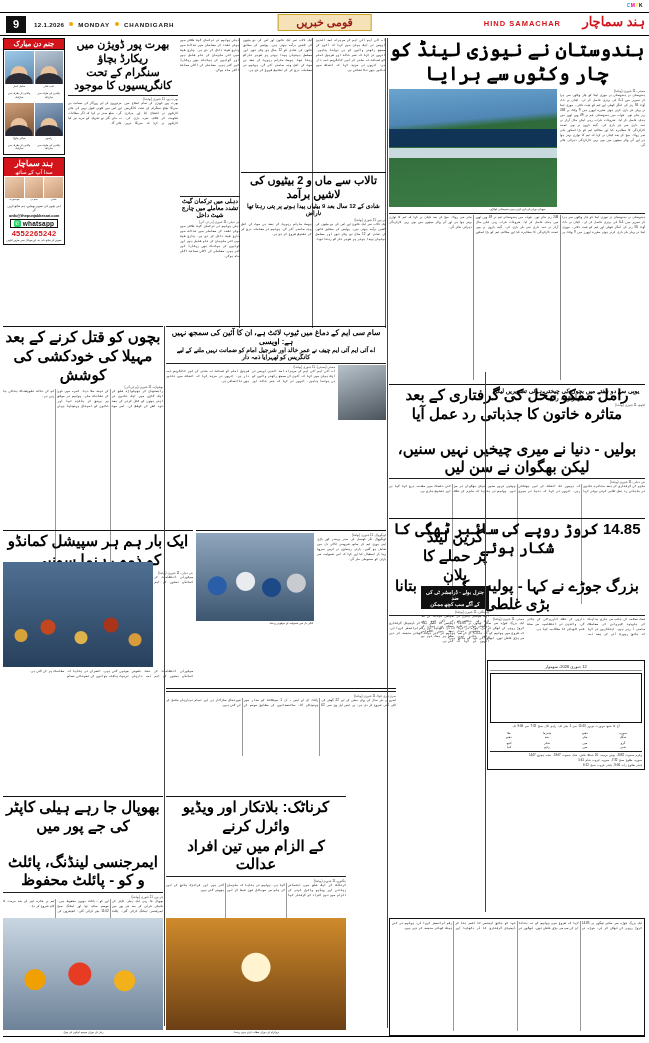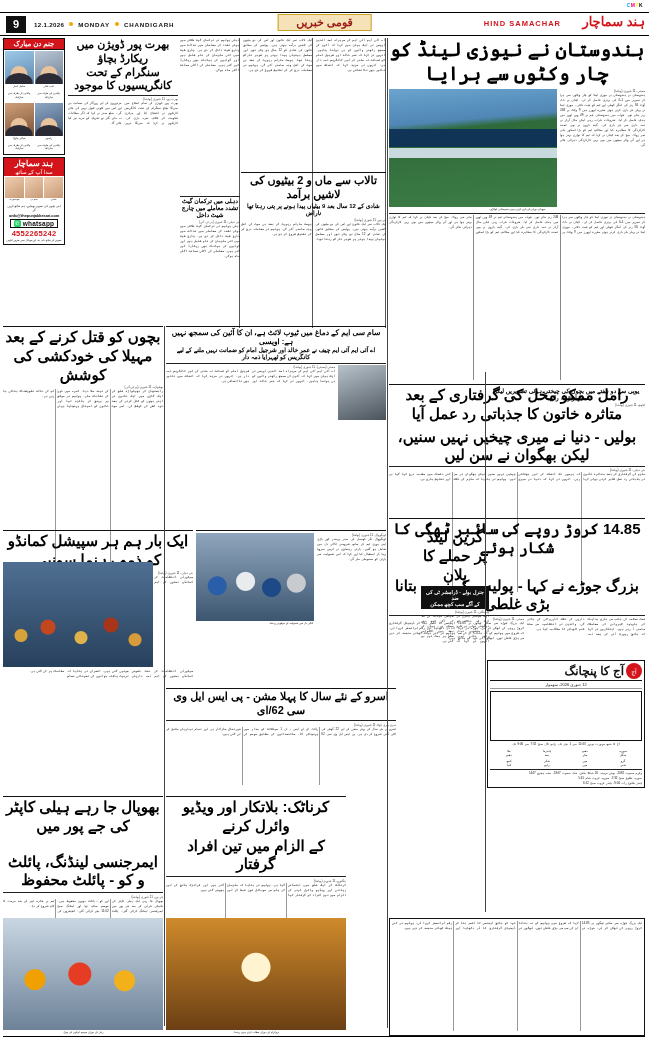--- a/index.html
+++ b/index.html
@@ -253,21 +253,21 @@
         <div class="byline">ممبئی (ممبئی)، 11 جنوری (بھاشا)</div>
         <div class="txt jt" style="height:150px;column-count:2;column-gap:3px;">اے آئی ایم آئی ایم کے سربراہ اسد الدین اویسی نے ایک بیان میں کہا کہ آئین کی سمجھ رکھنے والوں کو ہی بولنا چاہیے۔ انہوں نے کہا کہ عمر خالد اور شرجیل امام کو ضمانت نہ ملنے کے لیے کانگریس ذمہ دار ہے۔ انہوں نے مزید کہا کہ انصاف میں تاخیر بھی ناانصافی ہے۔</div>
       </div>
       <div class="photo" style="width:48px;height:55px;background:linear-gradient(160deg,#b9c3cc,#4a535c);"></div>
     </div>
   </div>
 
   <div class="col" style="left:389px;top:384px;width:256px;">
     <div class="rule2" style="margin-bottom:1px;"></div>
     <div class="hl hl3">رامل ممکو مخل کی گرفتاری کے بعد متاثرہ خاتون کا جذباتی رد عمل آیا</div>
-    <div class="hl hl3" style="margin-top:4px;">بولیں - دنیا نے میری چیخیں نہیں سنیں، لیکن بھگوان نے سن لیں</div>
+    <div class="hl hl3" style="margin-top:16px;">بولیں - دنیا نے میری چیخیں نہیں سنیں، لیکن بھگوان نے سن لیں</div>
     <div class="rule" style="margin:1px 0;"></div>
     <div class="byline">نئی دہلی، 11 جنوری (بھاشا)</div>
     <div class="txt jt" style="height:120px;column-count:4;column-gap:3px;column-rule:.5px solid #999;">ملزم کی گرفتاری کے بعد متاثرہ خاتون نے جذباتی رد عمل ظاہر کرتے ہوئے کہا کہ برسوں تک انصاف کے لیے بھٹکتی رہی۔ انہوں نے کہا کہ دنیا نے میری چیخیں نہیں سنیں لیکن بھگوان نے سن لیں۔ پولیس نے بتایا کہ ملزم کے خلاف کئی دفعات میں مقدمہ درج کیا گیا ہے اور تفتیش جاری ہے۔</div>
   </div>
 
   <div class="col" style="left:389px;top:518px;width:256px;">
     <div class="rule2" style="margin-bottom:1px;"></div>
     <div class="hl hl3">14.85 کروڑ روپے کی سائبر ٹھگی کا شکار ہوئے</div>
     <div class="hl hl3" style="margin-top:19px;">بزرگ جوڑے نے کہا - پولیس کو نہیں بتانا بڑی غلطی</div>
     <div class="rule" style="margin:1px 0;"></div>
@@ -276,24 +276,20 @@
         <div class="byline">ممبئی، 11 جنوری (بھاشا)</div>
         <div class="txt jt" style="height:120px;column-count:2;column-gap:3px;">ایک بزرگ جوڑے سے سائبر ٹھگوں نے 14.85 کروڑ روپے کی ٹھگی کر لی۔ جوڑے نے کہا کہ شروع میں پولیس کو نہ بتانا ان کی سب سے بڑی غلطی تھی۔ ٹھگوں نے خود کو جانچ ایجنسی کا افسر بتا کر ڈیجیٹل گرفتاری کا ڈر دکھایا اور رقم ٹرانسفر کروا لی۔ پولیس نے کئی بینک کھاتے منجمد کر دیے ہیں۔</div>
       </div>
       <div style="width:118px;">
         <div class="txt jt" style="height:126px;column-count:2;column-gap:3px;">صحت محکمہ کی جانب سے جاری ہدایات کے باوجود لاپرواہی کے معاملات سامنے آ رہے ہیں۔ اہلکاروں نے کہا کہ جانچ رپورٹ آنے کے بعد ذمہ داروں کے خلاف کارروائی کی جائے گی۔ والدین نے انتظامیہ سے سخت قدم اٹھانے کا مطالبہ کیا ہے۔</div>
       </div>
     </div>
   </div>
 
   <div class="col" style="left:487px;top:660px;width:158px;border:.8px solid #111;padding:2px;">
-    <div class="pan-head">
-      <div class="pan-title">آج کا پنچانگ</div>
-      <div class="pan-logo">آج</div>
-    </div>
     <div class="pan-date">12 جنوری 2026، سوموار</div>
     <div style="display:flex;gap:3px;margin-top:2px;">
       <div class="kundli" style="flex:1;"></div>
     </div>
     <div class="txt" style="font-size:3px;text-align:center;padding:1px 0;">آج کا شبھ مہورت دوپہر 12:43 سے 1 بجے تک، راہو کال صبح 7:32 سے 9:06 تک</div>
     <div class="pan-grid">
       <span>سوریہ</span>
       <span>دھنو</span>
       <span>چندرما</span>
       <span>ملا</span>
@@ -352,30 +348,29 @@
     <div class="boxhl" style="margin-top:2px;background:#111;color:#fff;">
       <div class="l1">جنرل بولے - ڈرامشر ٹی کی ضد</div>
       <div class="l2">کے آگے سب کچھ ممکن</div>
     </div>
     <div class="byline" style="margin-top:1px;">واشنگٹن، 11 جنوری (بھاشا)</div>
     <div class="txt jt" style="height:100px;column-count:2;column-gap:3px;">ایک سینئر جنرل نے کہا کہ حالات کو دیکھتے ہوئے ہر طرح کے منصوبے تیار رکھے جاتے ہیں۔ انہوں نے کہا کہ سیاسی قیادت کی ضد کے آگے کچھ بھی ممکن ہے۔ بیان کے بعد بین الاقوامی سطح پر بحث تیز ہو گئی ہے۔</div>
   </div>
 
   <div class="col" style="left:166px;top:688px;width:230px;">
     <div class="rule2" style="margin-bottom:1px;"></div>
-    <div class="hl hl2">اسرو کے نئے سال کا پہلا مشن - پی ایس ایل وی سی 62/ای</div>
     <div class="rule" style="margin:2px 0;"></div>
     <div class="byline">سری ہری کوٹا، 11 جنوری (بھاشا)</div>
     <div class="txt jt" style="height:58px;column-count:3;column-gap:3px;column-rule:.5px solid #999;">اسرو نے نئے سال کے پہلے مشن کے لیے 22 گھنٹے کی الٹی گنتی شروع کر دی ہے۔ پی ایس ایل وی سی 62 راکٹ ای او ایس - ان 1 سیٹلائٹ کو مدار میں پہنچائے گا۔ سائنسدانوں کے مطابق موسم کی صورتحال سازگار ہے اور تمام تیاریاں مکمل کر لی گئی ہیں۔</div>
   </div>
 
   <div class="col" style="left:166px;top:796px;width:180px;">
     <div class="rule2" style="margin-bottom:1px;"></div>
     <div class="hl hl3">کرناٹک: بلاتکار اور ویڈیو وائرل کرنے</div>
-    <div class="hl hl3" style="margin-top:1px;">کے الزام میں تین افراد گرفتار</div>
+    <div class="hl hl3" style="margin-top:1px;">کے الزام میں تین افراد عدالت</div>
     <div class="rule" style="margin:2px 0;"></div>
     <div class="byline">بنگلورو، 11 جنوری (بھاشا)</div>
     <div class="txt jt" style="height:80px;column-count:3;column-gap:3px;column-rule:.5px solid #999;">کرناٹک کے ایک ضلع میں اجتماعی زیادتی اور ویڈیو وائرل کرنے کے الزام میں تین افراد کو گرفتار کیا گیا ہے۔ پولیس نے بتایا کہ ملزمان کے پاس سے موبائل فون ضبط کر لیے گئے ہیں اور فرانزک جانچ کے لیے بھیجے گئے ہیں۔</div>
   </div>
 
   <div class="col" style="left:3px;top:796px;width:160px;">
     <div class="rule2" style="margin-bottom:1px;"></div>
     <div class="hl hl3">بھوپال جا رہے ہیلی کاپٹر کی جے پور میں</div>
     <div class="hl hl3" style="margin-top:17px;">ایمرجنسی لینڈنگ، پائلٹ و کو - پائلٹ محفوظ</div>
     <div class="rule" style="margin:2px 0;"></div>

